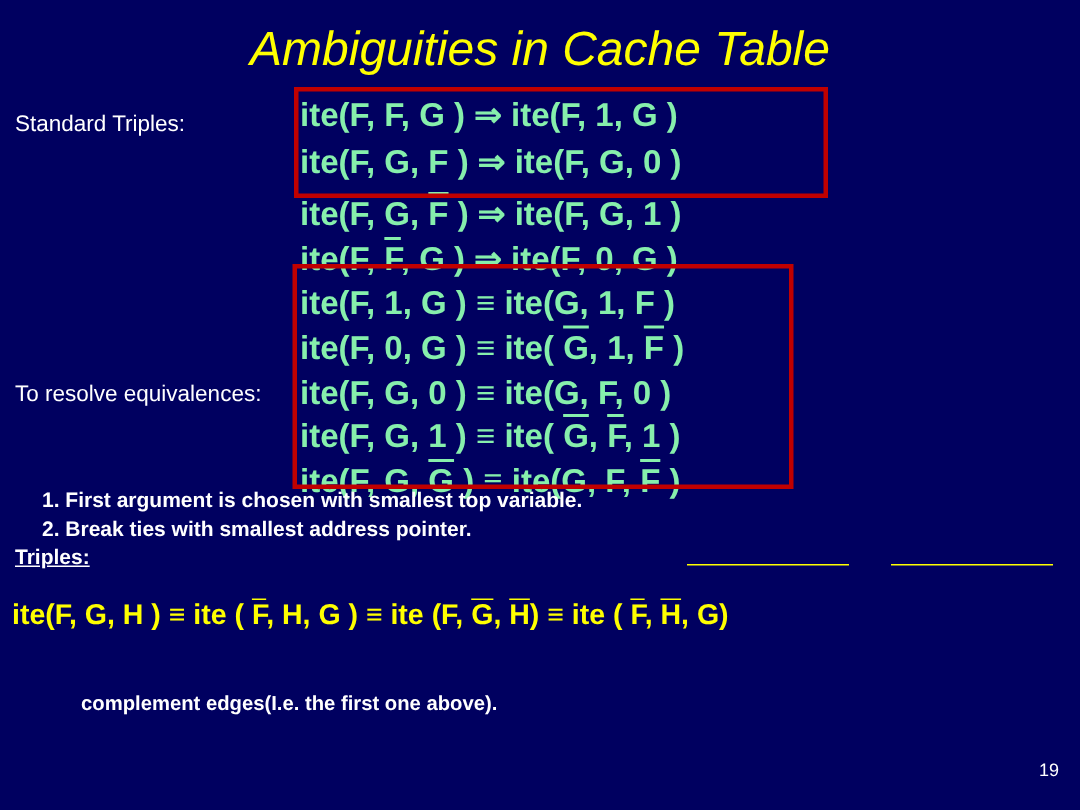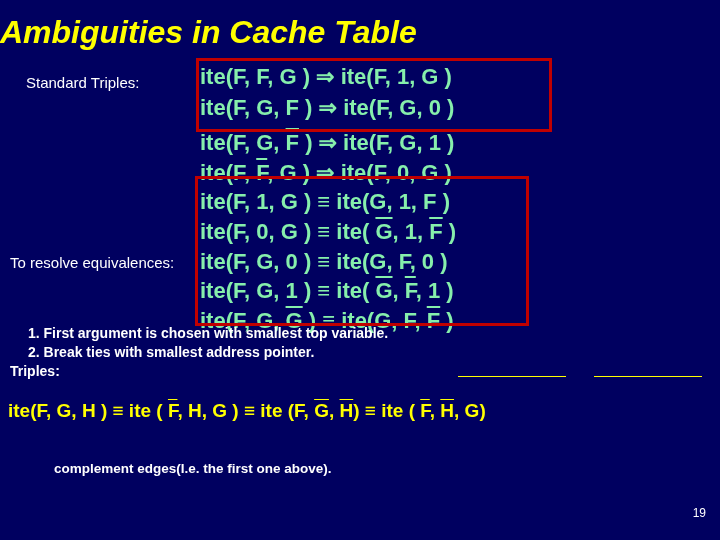--- a/index.html
+++ b/index.html
@@ -11,22 +11,23 @@
     font-family: "Comic Sans MS", "Comic Sans", cursive, sans-serif;
     overflow: hidden;
   }
   .slide {
     position: relative;
     width: 720px;
     height: 540px;
   }
   .title {
     color: #ffff00;
-    font-weight: bold;
+    font-weight: normal;
     font-size: 32px;
+    text-align: center;
     padding-top: 14px;
     font-style: italic;
   }
   .label {
     position: absolute;
     color: #ffffff;
     font-size: 15px;
   }
   .eqblock {
     position: absolute;
@@ -81,21 +82,21 @@
     border-top: 1.5px solid #ffff00;
   }
 </style>
 </head>
 <body>
 
 <div class="slide">
 
   <div class="title">Ambiguities in Cache Table</div>
 
-  <div class="label" style="left:26px; top:74px;">Standard Triples:</div>
+  <div class="label" style="left:10px; top:74px;">Standard Triples:</div>
   <div class="label" style="left:10px; top:254px;">To resolve equivalences:</div>
 
   <div class="eqblock" style="left:200px; top:62px;">
     <div>
       <span>ite(F, F, G )</span> ⇒ <span>ite(F, 1, G )</span>
     </div>
     <div>
       <span>ite(F, G, F )</span> ⇒ <span>ite(F, G, 0 )</span>
     </div>
   </div>
@@ -111,21 +112,21 @@
   </div>
 
   <div class="redbox" style="left:196px; top:58px; width:350px; height:68px;"></div>
   <div class="redbox" style="left:195px; top:176px; width:328px; height:144px;"></div>
 
   <div class="notes" style="left:28px; top:324px;">
     <div>1. First argument is chosen with smallest top variable.</div>
     <div>2. Break ties with smallest address pointer.</div>
   </div>
 
-  <div class="notes" style="left:10px; top:362px;">Triples:</div>
+  <div class="notes" style="left:10px; top:362px;text-decoration:underline;">Triples:</div>
 
   <div class="uline" style="left:458px; top:376px; width:108px;"></div>
   <div class="uline" style="left:594px; top:376px; width:108px;"></div>
 
   <div class="triples-line" style="top:400px;">
     <span>ite(F, G, H ) ≡ ite ( </span><span class="bar">F</span><span>, H, G ) ≡ ite (F, </span><span class="bar">G</span><span>, </span><span class="bar">H</span><span>) ≡ ite ( </span><span class="bar">F</span><span>, </span><span class="bar">H</span><span>, G)</span>
   </div>
 
   <div class="choose" style="left:10px; top:412px;">
     <div style="padding-left:44px;margin-top:48px;">complement edges(I.e. the first one above).</div>

